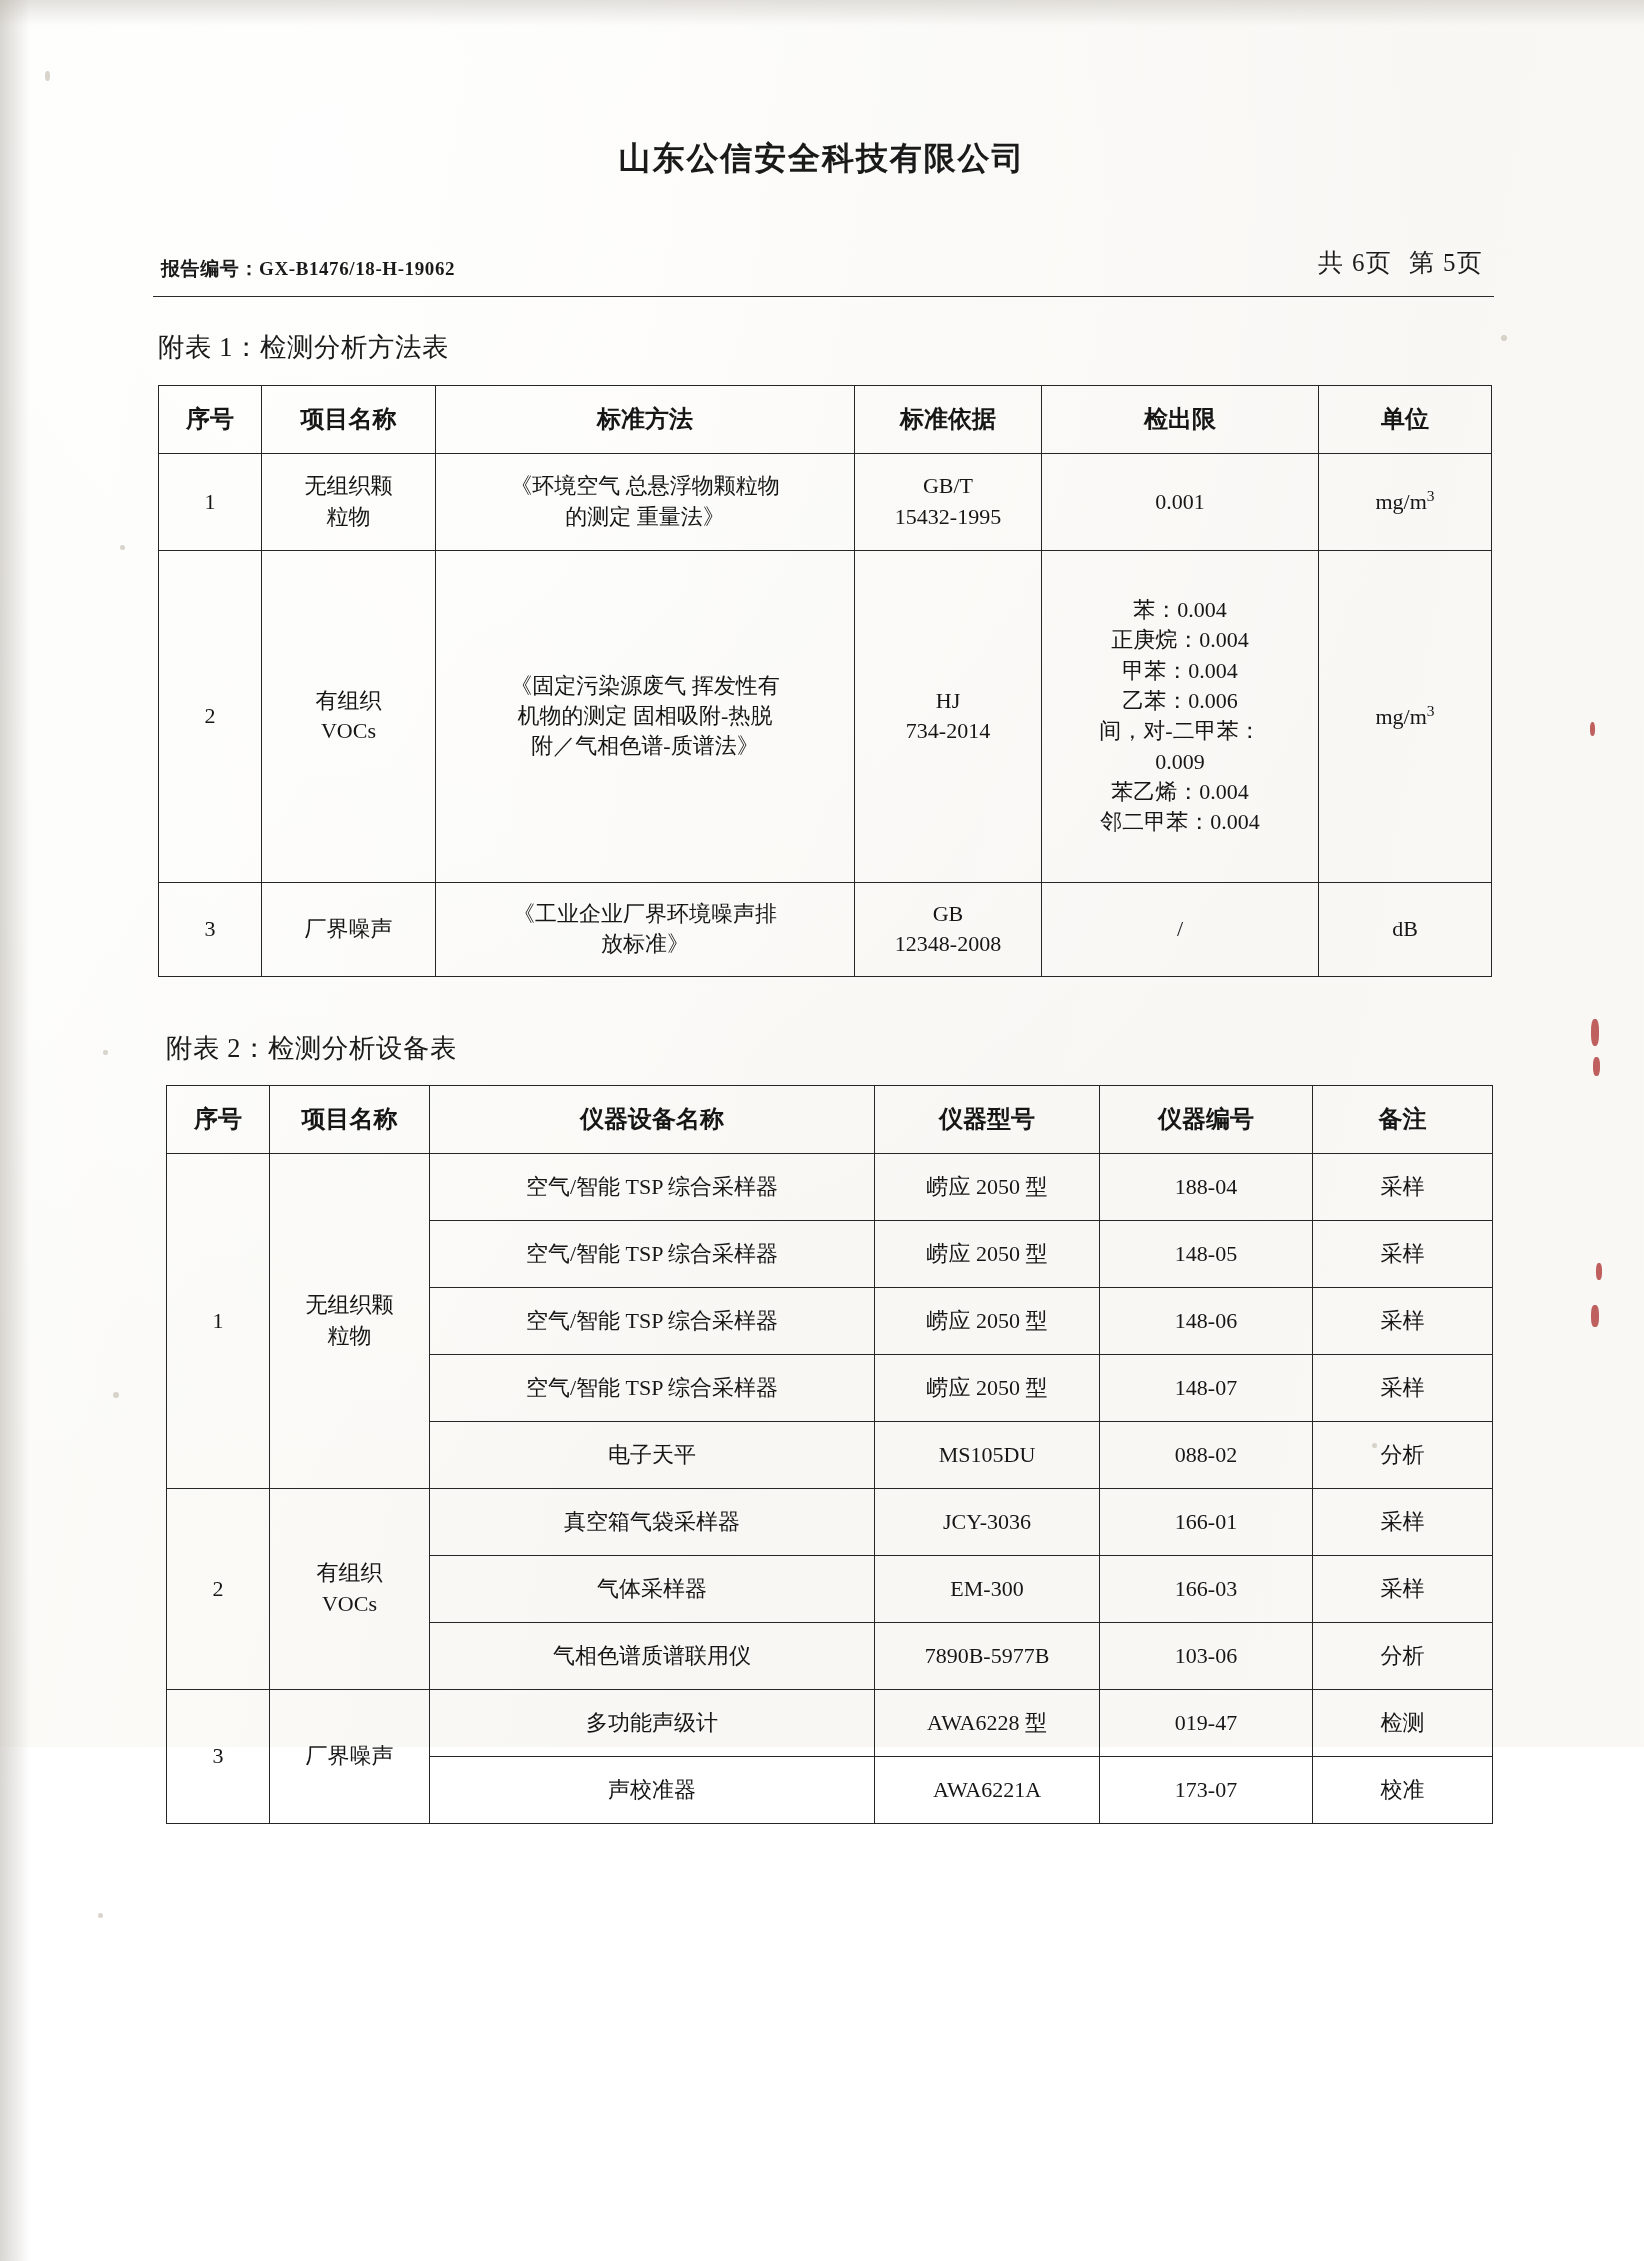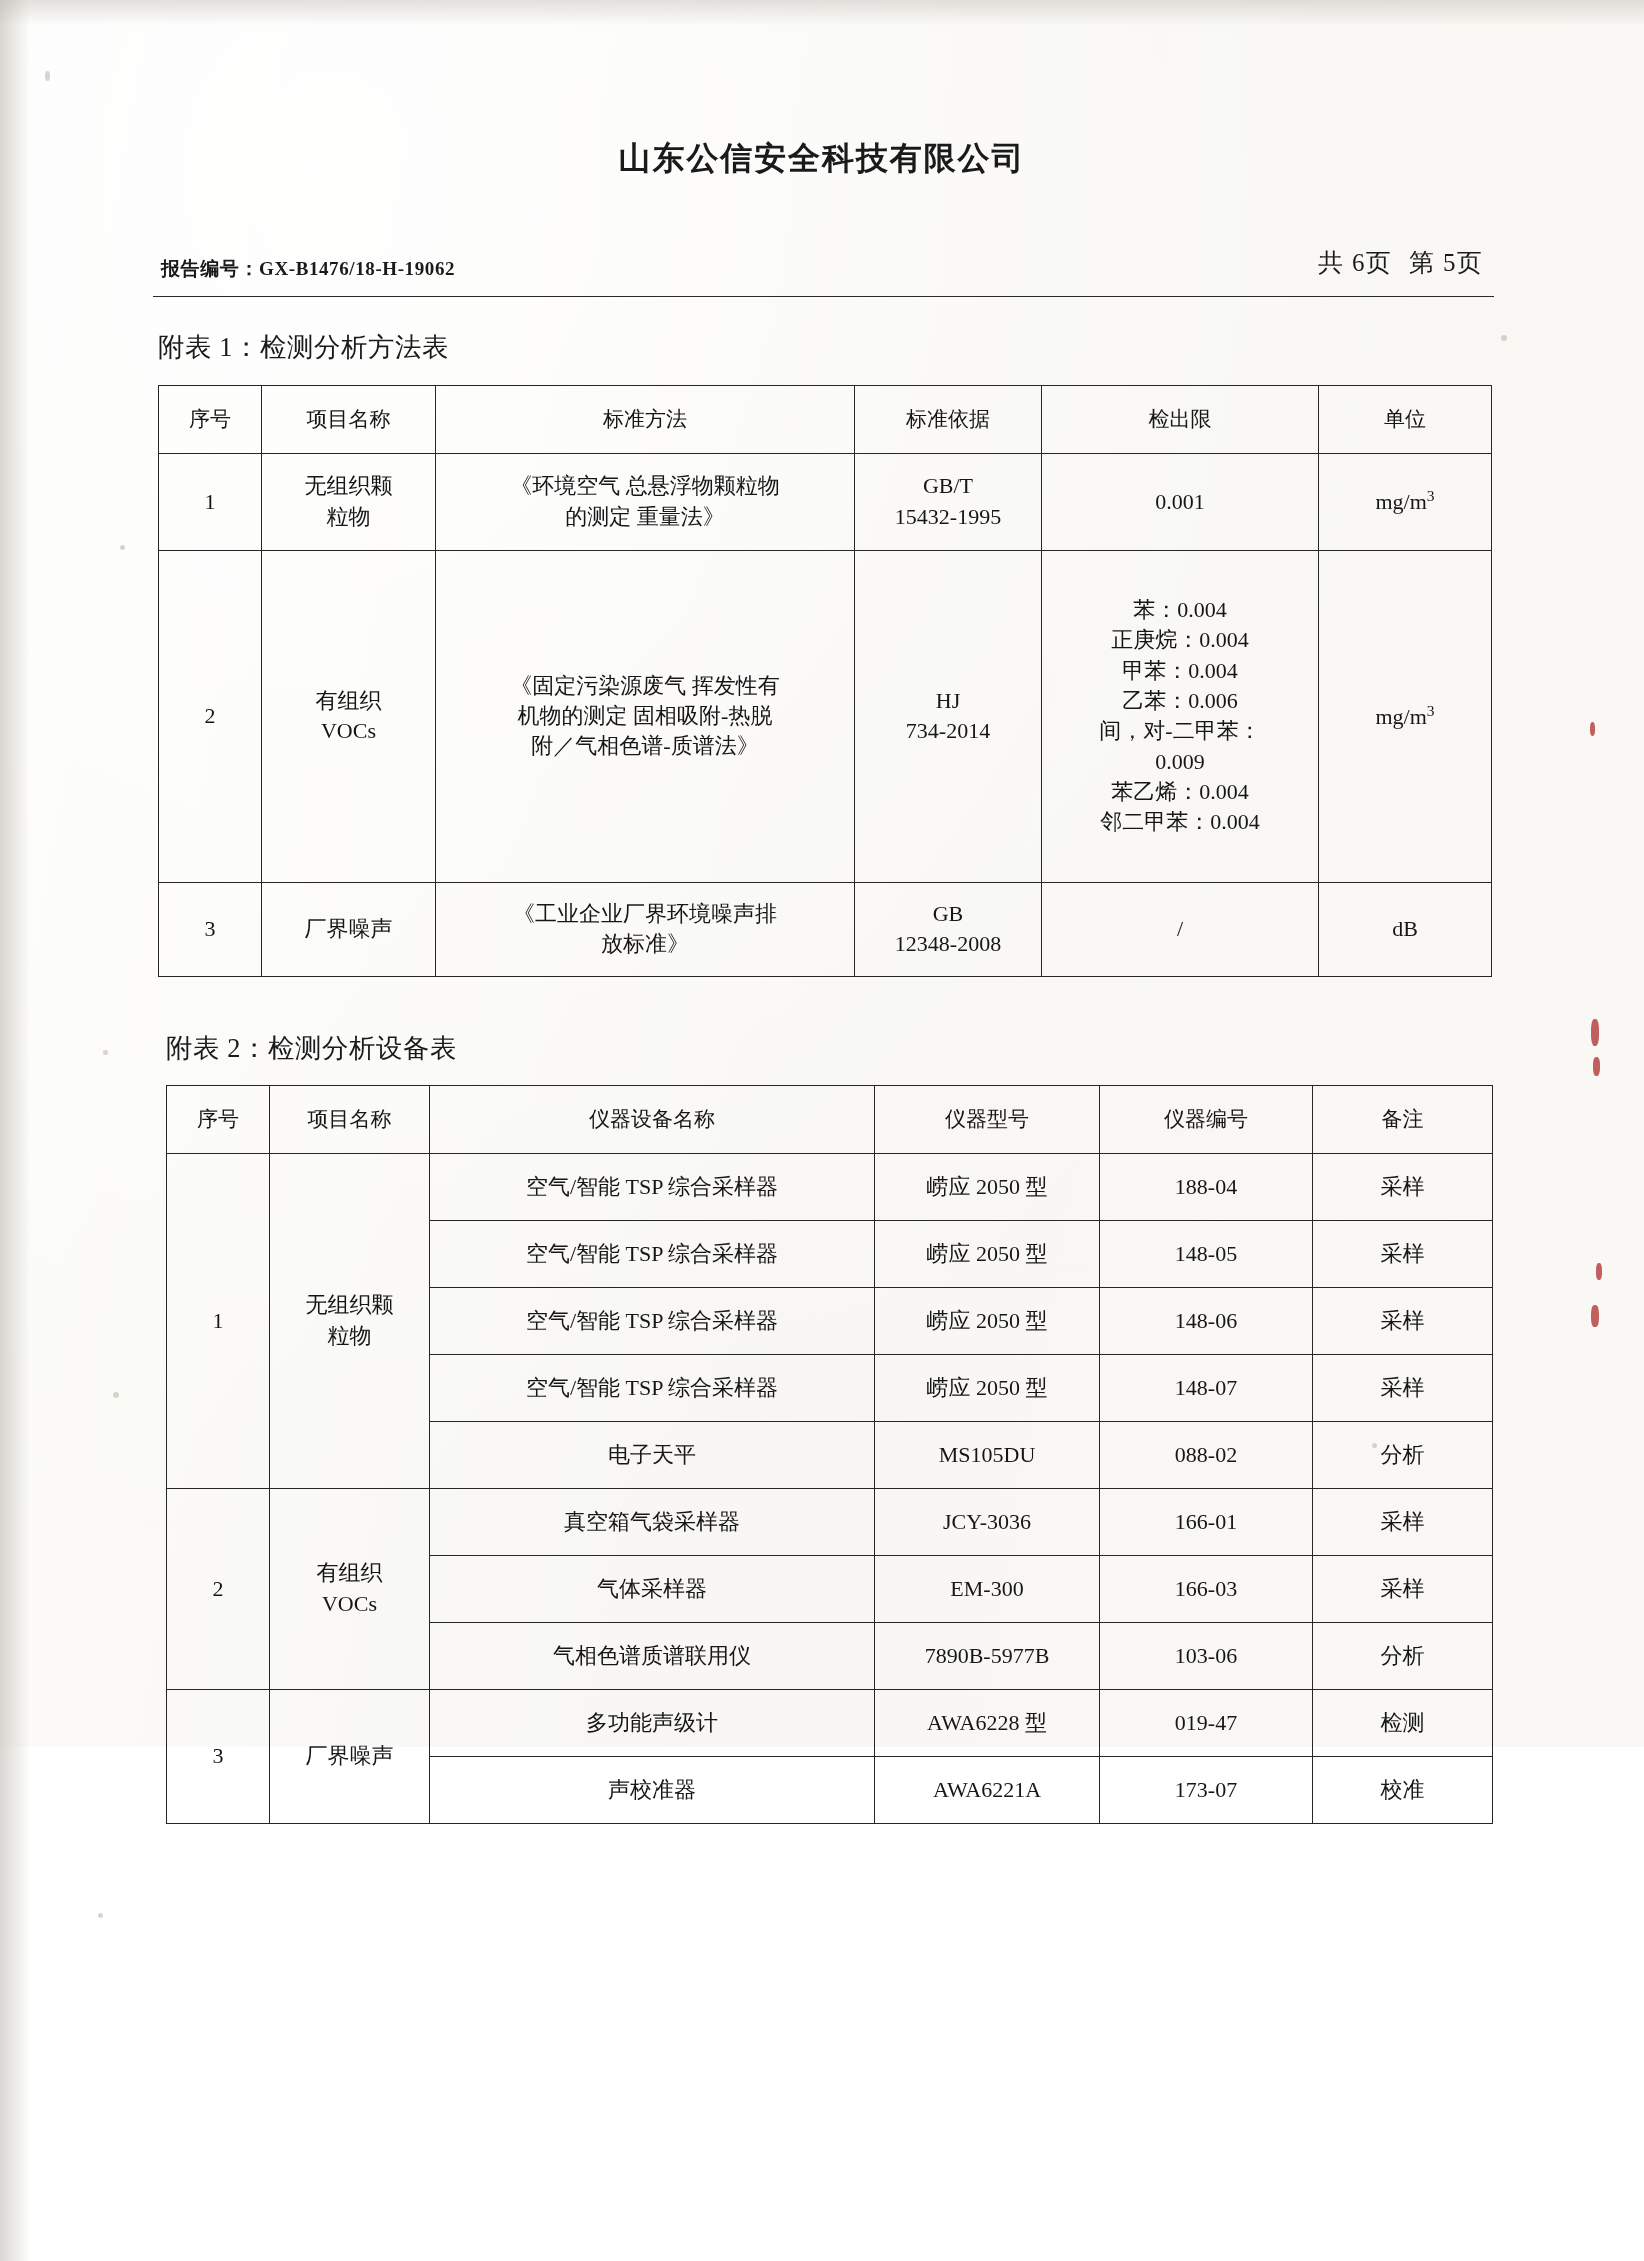--- a/index.html
+++ b/index.html
@@ -105,22 +105,22 @@
     border: 1.3px solid #262626;
     text-align: center;
     vertical-align: middle;
     font-size: 22px;
     font-family: "Liberation Serif", "DejaVu Serif", serif;
     padding: 3.9px 5.2px;
     line-height: 1.38;
     color: #161616;
   }
   table.doc th {
-    font-weight: normal;
-    font-size: 21px;
+    font-weight: bold;
+    font-size: 24px;
     height: 59px;
   }
   #table1 {
     top: 385px;
     left: 158px;
     width: 1332px;
   }
   #table2 {
     top: 1085px;
     left: 166px;

